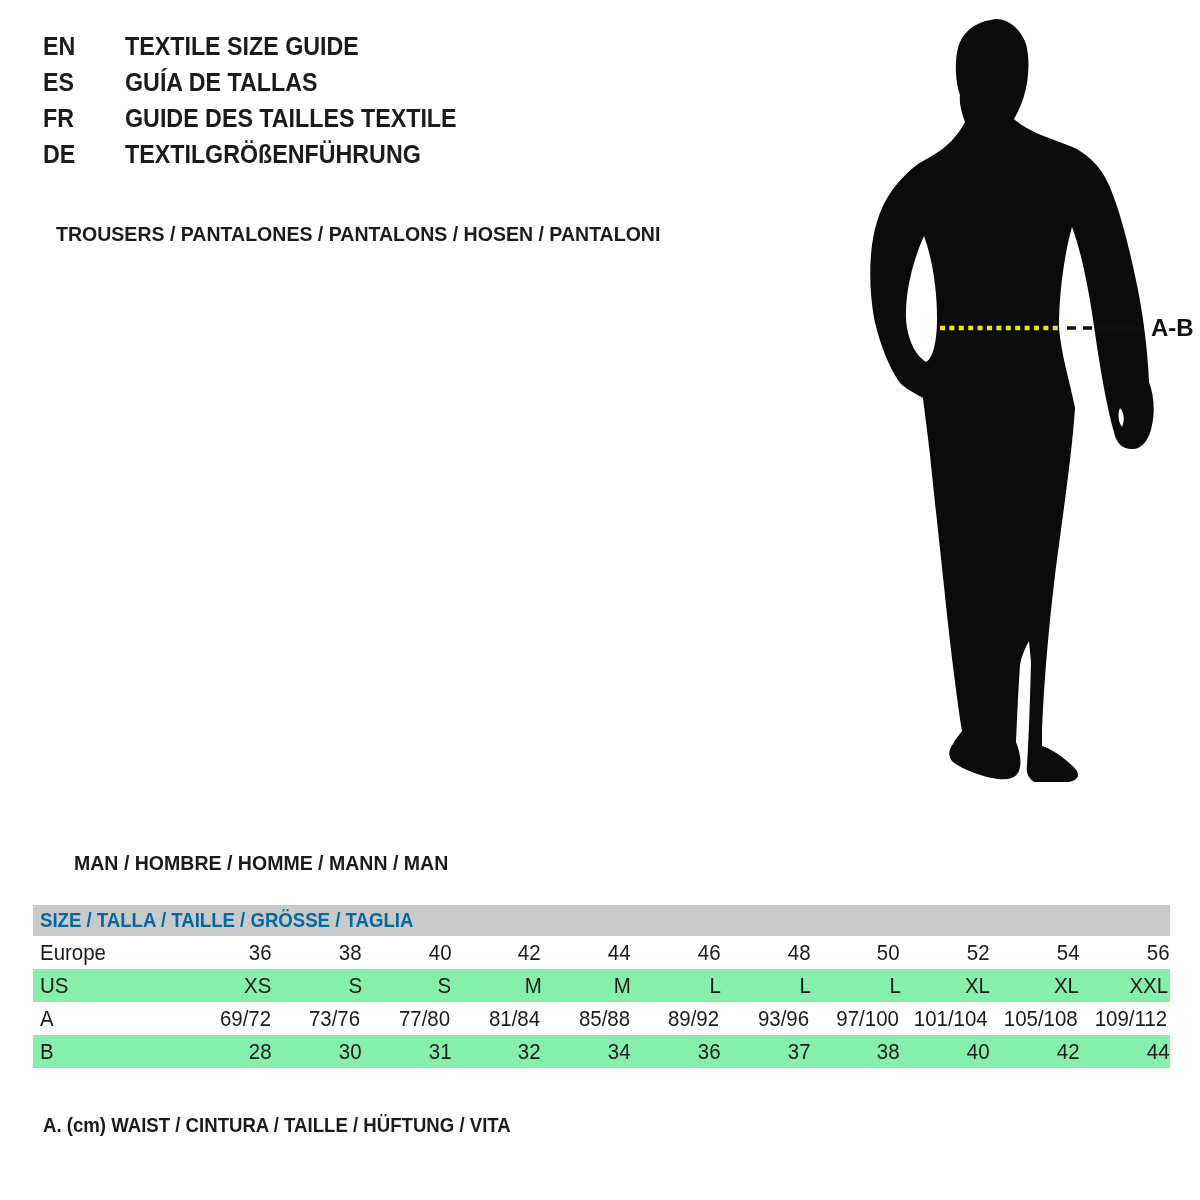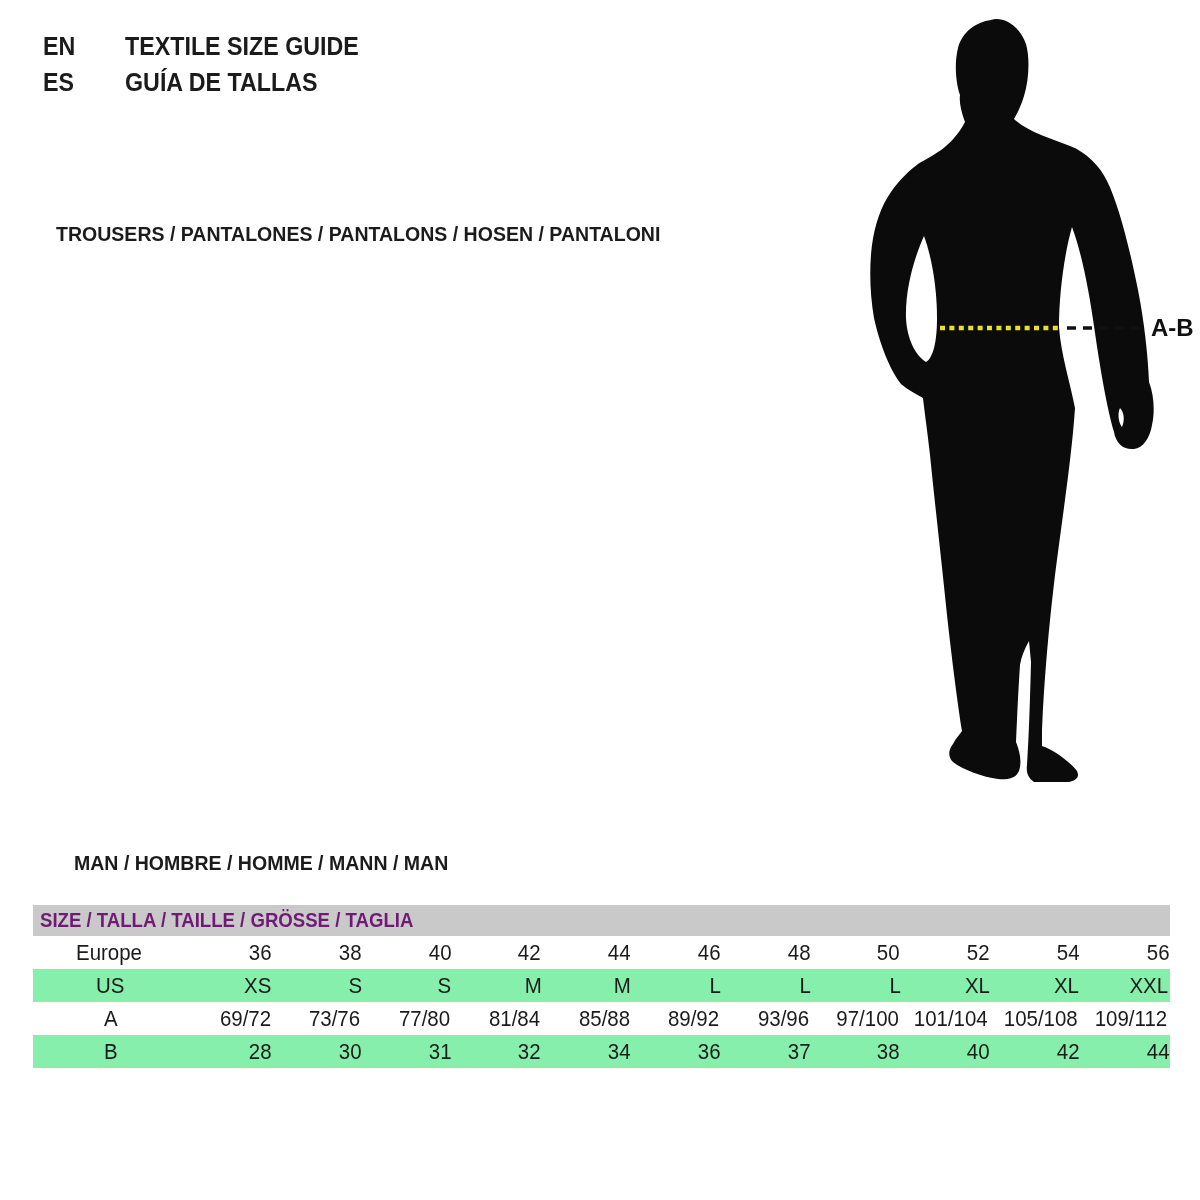--- a/index.html
+++ b/index.html
@@ -18,46 +18,54 @@
   
   .product-line{position:absolute;left:56px;top:222px;font-weight:bold;font-size:21px;}
   .section-title{position:absolute;left:43px;top:851px;font-weight:bold;font-size:21px;margin-left:31px;}
 
   
   .figure-wrap{position:absolute;left:848px;top:0;width:380px;height:800px;}
 
   
   .size-table{position:absolute;left:33px;top:905px;width:1137px;}
   .st-header{
-    height:31px;line-height:31px;background:#c9c9c9;color:#701a75;
+    height:31px;line-height:31px;background:#c9c9c9;color:#0369a1;
     font-weight:bold;font-size:20px;padding-left:7px;box-sizing:border-box;
   }
   .st-row{
     display:grid;grid-template-columns:150px repeat(11,1fr);
     height:33px;align-items:center;font-size:22px;
   }
   .st-row.stripe{background:#86efac;}
-  .st-label{padding-left:7px;text-align:center;}
+  .st-label{padding-left:7px;text-align:left;}
   .st-cell{text-align:right;}
 
   
   .footnotes{position:absolute;left:43px;top:1108px;}
   .footnote{height:34px;line-height:34px;font-weight:bold;font-size:20px;}
 </style>
 </head>
 <body>
 
 <div class="lang-block">
   <div class="lang-row">
     <span class="lang-code"><span class="cx">EN</span></span>
     <span class="cx">TEXTILE SIZE GUIDE</span>
   </div>
   <div class="lang-row">
     <span class="lang-code"><span class="cx">ES</span></span>
     <span class="cx">GUÍA DE TALLAS</span>
+  </div>
+  <div class="lang-row">
+    <span class="lang-code"><span class="cx">FR</span></span>
+    <span class="cx">GUIDE DES TAILLES TEXTILE</span>
+  </div>
+  <div class="lang-row">
+    <span class="lang-code"><span class="cx">DE</span></span>
+    <span class="cx">TEXTILGRÖßENFÜHRUNG</span>
   </div>
 </div>
 
 <div class="product-line">
   <span class="cx">TROUSERS / PANTALONES / PANTALONS / HOSEN / PANTALONI</span>
 </div>
 
 <div class="figure-wrap">
   <svg width="380" height="800" viewBox="0 0 380 800" xmlns="http://www.w3.org/2000/svg">
     <path fill="#0b0b0b" d="
@@ -184,13 +192,14 @@
     <div class="st-cell"><span class="cxc">36</span></div>
     <div class="st-cell"><span class="cxc">37</span></div>
     <div class="st-cell"><span class="cxc">38</span></div>
     <div class="st-cell"><span class="cxc">40</span></div>
     <div class="st-cell"><span class="cxc">42</span></div>
     <div class="st-cell"><span class="cxc">44</span></div>
   </div>
 </div>
 
 <div class="footnotes">
+  <div class="footnote"><span class="cx">A. (cm) WAIST / CINTURA / TAILLE / HÜFTUNG / VITA</span></div>
 </div>
 
 </body></html>

